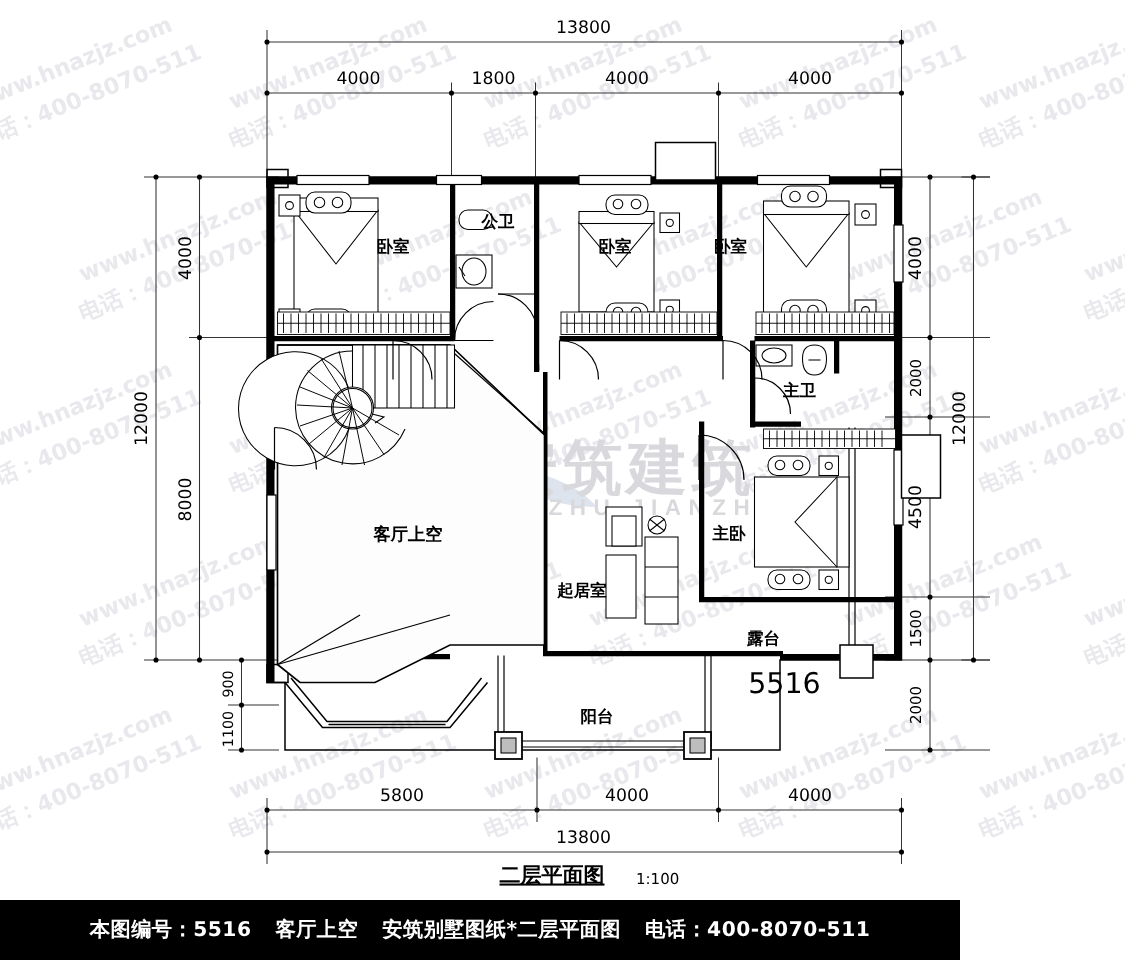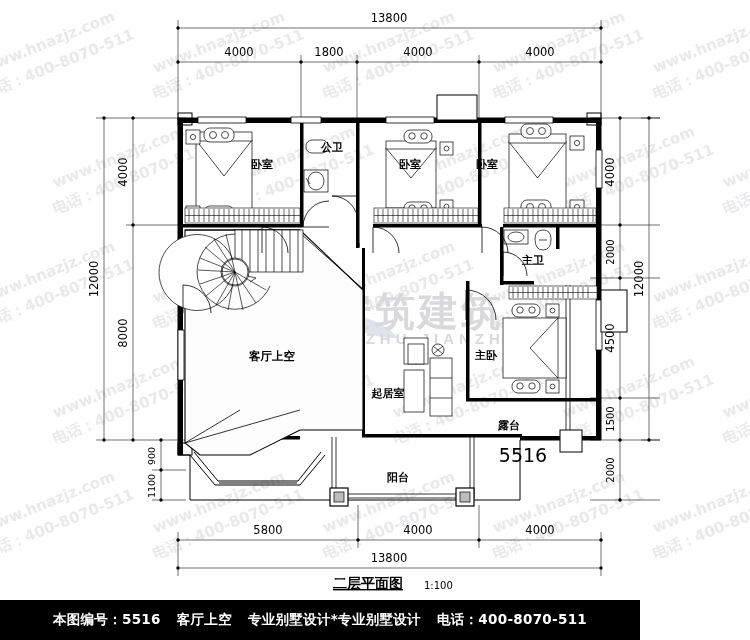--- a/index.html
+++ b/index.html
@@ -562,16 +562,16 @@
     <g id="title-text" fill="#000">
         <text x="523" y="462" text-anchor="middle" font-size="19" font-weight="normal">5516</text>
         <text x="368" y="588" text-anchor="middle" font-size="14" font-weight="bold" text-decoration="underline">二层平面图</text>
         <text x="424" y="589" text-anchor="start" font-size="10">1:100</text>
       </g>
   </svg>
 
   <div class="footer">
     <span>本图编号：5516</span>
     <span>客厅上空</span>
-    <span>专业别墅设计*专业别墅设计</span>
+    <span>安筑别墅图纸*二层平面图</span>
     <span>电话：400-8070-511</span>
   </div>
 </div>
 
 </body></html>

